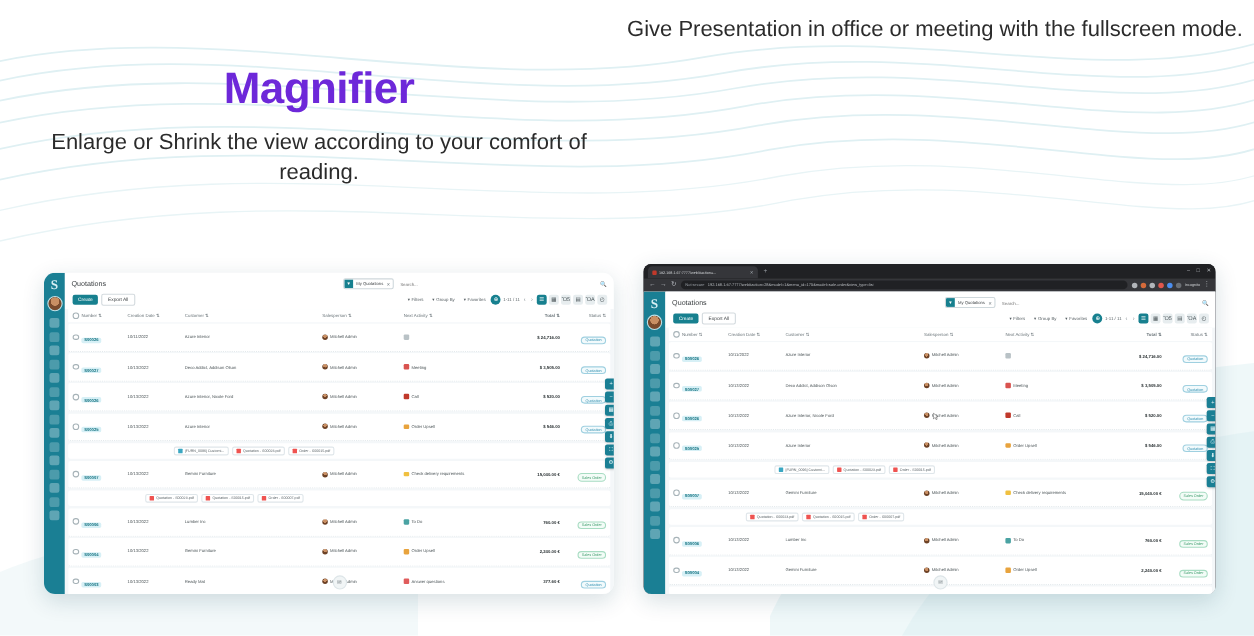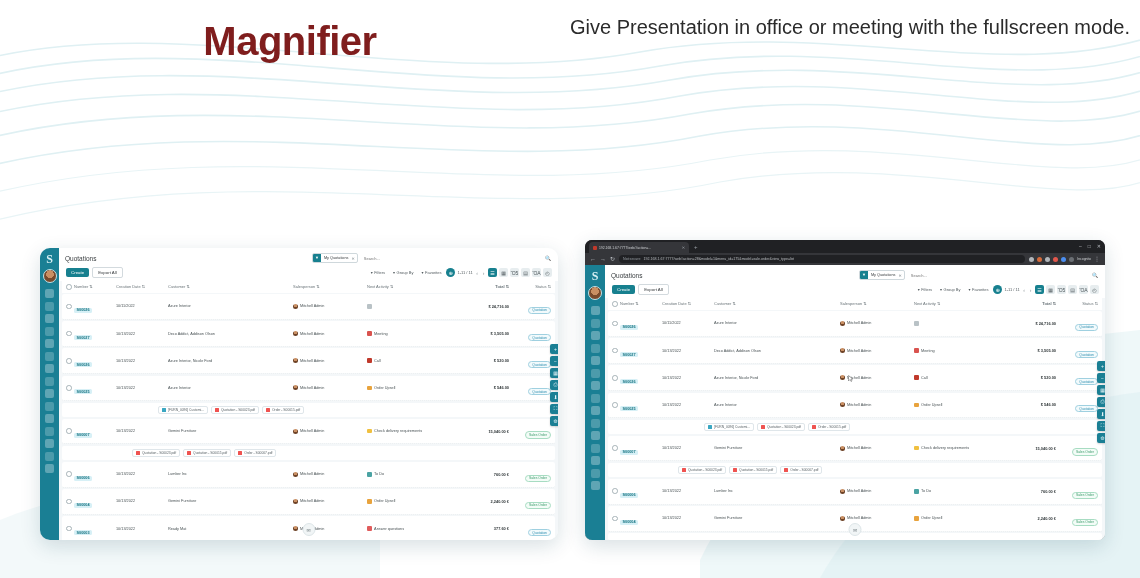--- a/index.html
+++ b/index.html
@@ -8,22 +8,22 @@
     background:#ffffff;
     font-family:"Liberation Sans","DejaVu Sans",sans-serif;
   }
   .wave-bg{position:absolute;inset:0;z-index:0;pointer-events:none;}
 
   
   .col{position:absolute;top:0;width:560px;text-align:center;z-index:2;}
   .col-left{left:10px;}
   .col-right{left:570px;}
   .headline{
-    font-size:40px;font-weight:bold;color:#7f1d1d;letter-spacing:-.5px;
-    margin:0;padding-top:20px;line-height:1.05;
+    font-size:40px;font-weight:bold;color:#6d28d9;letter-spacing:-.5px;
+    margin:0;padding-top:60px;line-height:1.05;
   }
   .subline{
     font-size:20px;color:#2b2b2b;line-height:1.38;margin:14px 0 0;
     font-weight:400;
   }
 
   
   .shot{position:absolute;z-index:3;}
   .shot-left{left:40px;top:248px;width:518px;height:292px;
     background:#fff;border-radius:10px;
@@ -157,20 +157,21 @@
     <path d="M-20,196 C250,128 480,206 710,160 C900,126 1070,198 1160,152"></path>
     <path d="M-20,224 C260,152 490,230 720,182 C910,148 1080,220 1160,174"></path>
   </g>
   <path d="M700,560 C760,430 930,350 1140,330 L1140,578 L700,578 Z" fill="#eaf5f7" opacity=".75"></path>
   <path d="M820,578 C880,470 1000,410 1140,392 L1140,578 Z" fill="#e1f1f4" opacity=".7"></path>
   <path d="M0,520 C120,470 260,486 380,540 L380,578 L0,578 Z" fill="#f0f8f9" opacity=".8"></path>
 </svg>
 
 <div class="col col-left">
   <h1 class="headline">Magnifier</h1>
+  <p class="subline">Enlarge or Shrink the view according to your comfort of reading.</p>
 </div>
 <div class="col col-right">
   <p class="subline">Give Presentation in office or meeting with the fullscreen mode.</p>
 </div>
 
 <div class="shot shot-left">
   <div class="sbar">
     <div class="sbar-logo">S</div>
     <div class="sbar-av"></div>
     <div class="sbar-icons">

